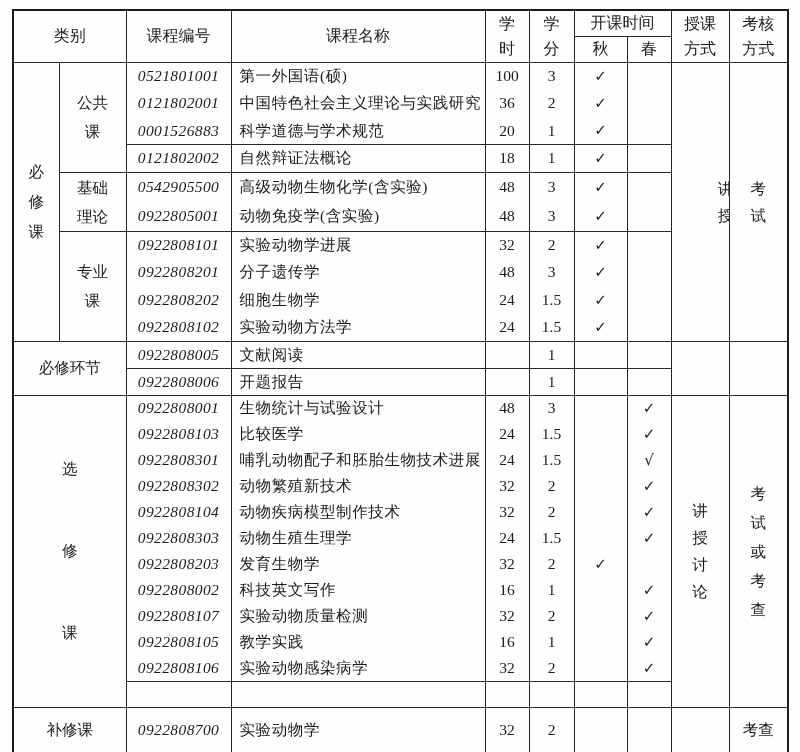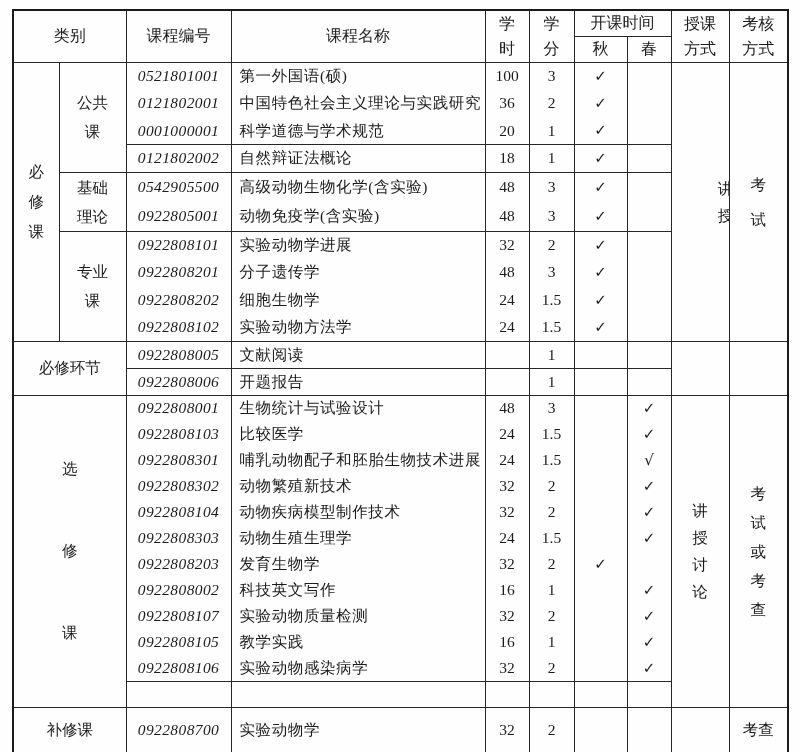--- a/index.html
+++ b/index.html
@@ -57,21 +57,21 @@
   
   .stk { margin:0 auto; word-break:break-all; }
   .w1  { width:1.15em; }
   .w2  { width:2.3em; }
   .lh-head { line-height:25px;text-align:center; }
   .lh-grp  { line-height:29px; }
   .v-req   { line-height:30px; }   
   .v-elec  { line-height:82px; }   
   .v-teach { line-height:27px;margin-left:45px; }   
   .v-teach2{ line-height:27px; }   
-  .v-ass   { line-height:35px; }   
+  .v-ass   { line-height:27px; }   
   .v-ass2  { line-height:29px; }   
 
   .chk {
     font-family:"DejaVu Sans","Liberation Sans",sans-serif;
     font-size:15px;
   }
 </style>
 </head>
 <body>
 
@@ -137,21 +137,21 @@
     </tr>
     <tr class="req nb nt">
       <td class="code">0121802001</td>
       <td class="name">中国特色社会主义理论与实践研究</td>
       <td>36</td>
       <td>2</td>
       <td><span class="chk">✓</span></td>
       <td><span class="chk"></span></td>
     </tr>
     <tr class="req nt">
-      <td class="code">0001000001</td>
+      <td class="code">0001526883</td>
       <td class="name">科学道德与学术规范</td>
       <td>20</td>
       <td>1</td>
       <td><span class="chk">✓</span></td>
       <td><span class="chk"></span></td>
     </tr>
     <tr class="req">
       <td class="code">0121802002</td>
       <td class="name">自然辩证法概论</td>
       <td>18</td>

